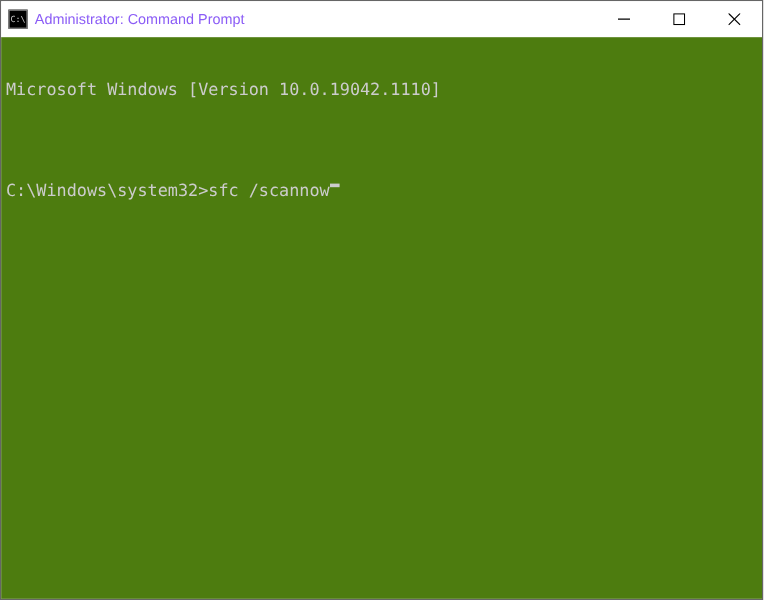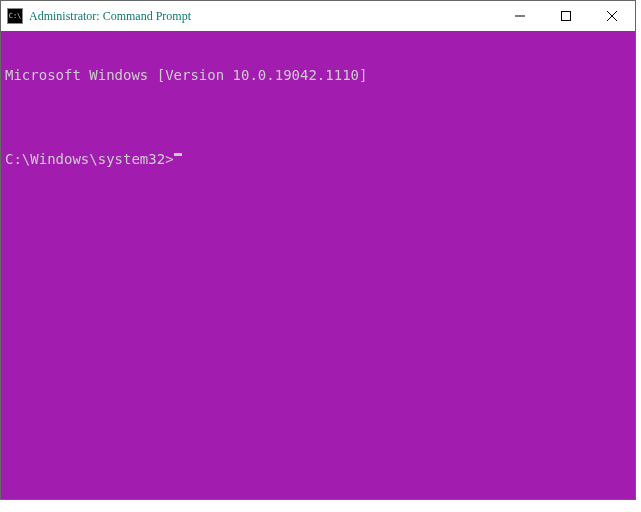--- a/index.html
+++ b/index.html
@@ -39,44 +39,43 @@
       display: flex;
       align-items: center;
       justify-content: center;
       font-size: 7px;
       font-family: Consolas, monospace;
       color: #ccc;
       line-height: 1;
     }
     .titlebar-text {
       font-size: 12px;
-      color: #0f766e;
+      color: #8b5cf6;
       flex: 1;
-      font-family: Liberation Serif, serif;
     }
     .window-controls {
       display: flex;
       height: 100%;
     }
     .win-btn {
       width: 46px;
       height: 100%;
       display: flex;
       align-items: center;
       justify-content: center;
       color: #000;
     }
     .win-btn svg {
       stroke: #000;
       stroke-width: 1;
       fill: none;
     }
     .terminal {
       flex: 1;
-      background: #a21caf;
+      background: #4d7c0f;
       color: #cccccc;
       font-family: Consolas, "Lucida Console", monospace;
       font-size: 14px;
       line-height: 1.2;
       padding: 2px 4px;
       white-space: pre;
       overflow: hidden;
     }
     .line {
       display: block;
@@ -117,15 +116,15 @@
         <svg width="10" height="10" viewBox="0 0 10 10">
             <line x1="0" y1="0" x2="10" y2="10"></line>
             <line x1="10" y1="0" x2="0" y2="10"></line>
           </svg>
       </div>
     </div>
   </div>
   <div class="terminal">
     <span class="line">Microsoft Windows [Version 10.0.19042.1110]</span>
     <span class="line"></span>
-    <div class="prompt-line"><span>C:\Windows\system32&gt;</span><span class="cursor"></span></div>
+    <div class="prompt-line"><span>C:\Windows\system32&gt;</span><span>sfc /scannow</span><span class="cursor"></span></div>
   </div>
 </div>
 
 </body></html>

